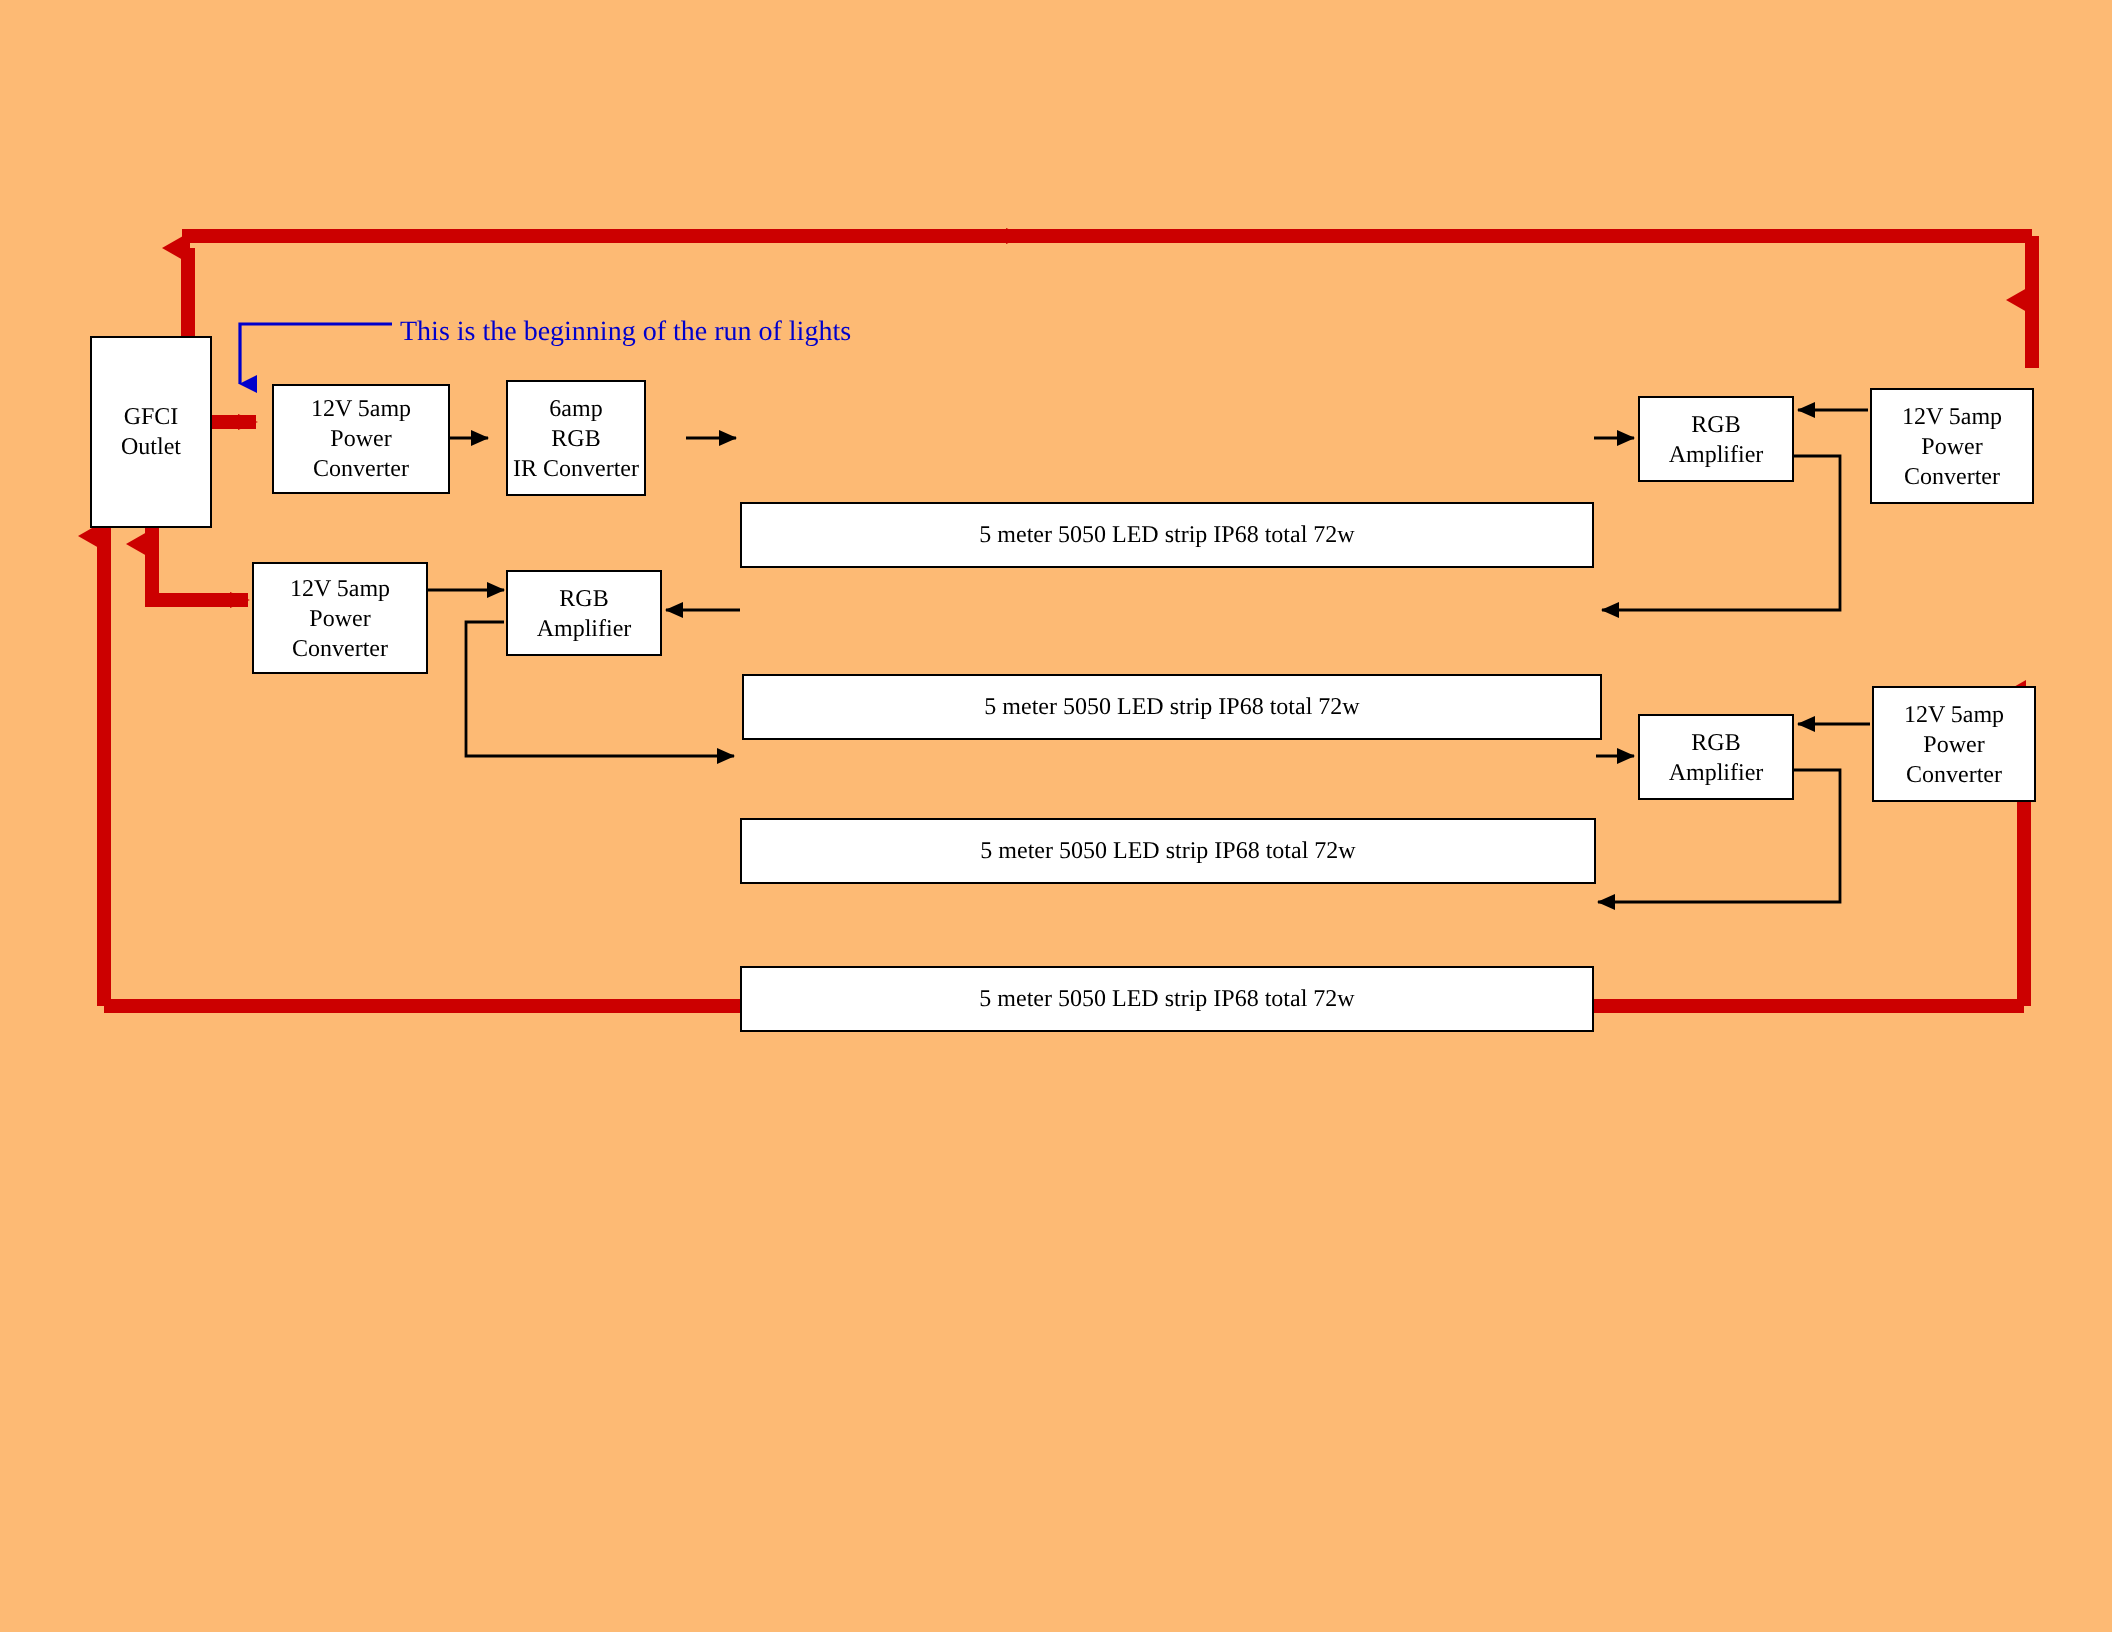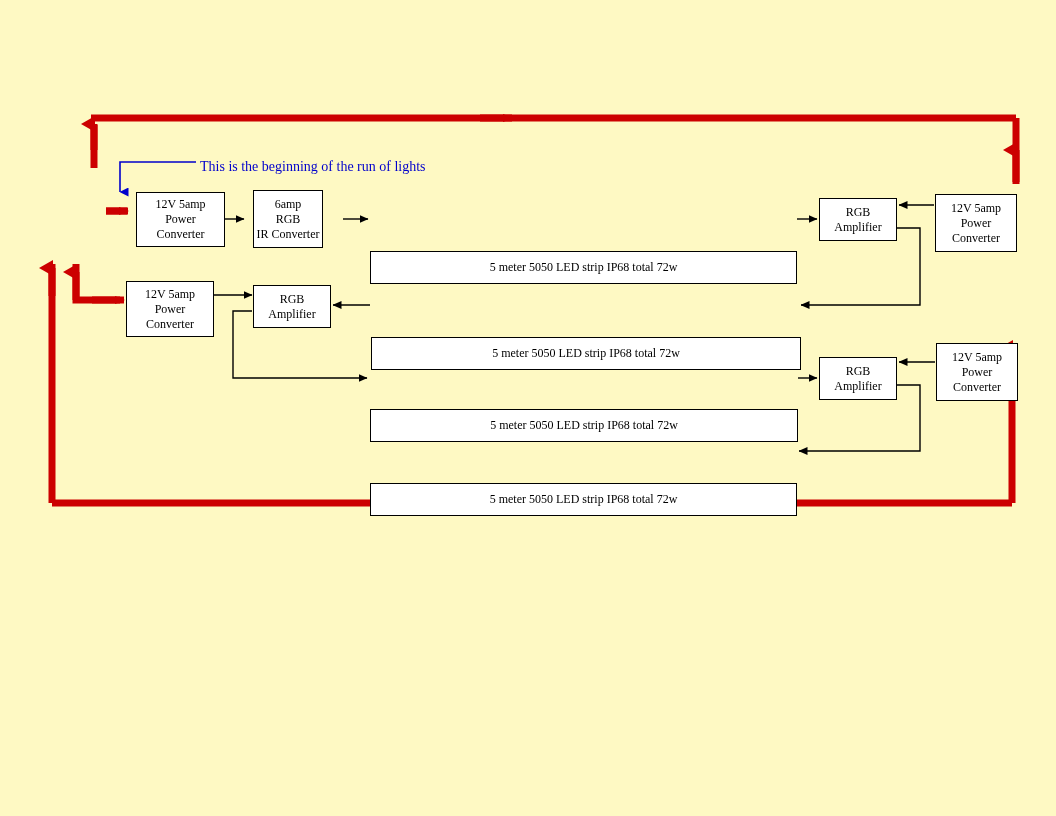--- a/index.html
+++ b/index.html
@@ -8,21 +8,21 @@
     padding: 0;
     background: #ffffff;
   }
   body {
     font-family: "Liberation Serif", serif;
   }
   #canvas {
     position: relative;
     width: 1056px;
     height: 816px;
-    background: #fef9c3;
+    background: #fdba74;
     overflow: hidden;
   }
   #wires {
     position: absolute;
     left: 0;
     top: 0;
     width: 1056px;
     height: 816px;
   }
   .node {
@@ -135,20 +135,24 @@
       <path d="M897,385 L920,385 L920,451 L799,451" marker-end="url(#ahBlack)"></path>
     </g>
 
     <g stroke="#0000cc" stroke-width="1.6" fill="none">
       <path d="M196,162 L120,162 L120,192" marker-end="url(#ahBlue)"></path>
     </g>
   </svg>
 
   <div class="annotation" style="left:200px; top:159px;">This is the beginning of the run of lights</div>
 
+  <div class="node" style="left:45px; top:168px; width:61px; height:96px;">
+    <span class="ln">GFCI</span>
+    <span class="ln">Outlet</span>
+  </div>
 
   <div class="node" style="left:136px; top:192px; width:89px; height:55px;">
     <span class="ln">12V  5amp</span>
     <span class="ln">Power</span>
     <span class="ln">Converter</span>
   </div>
 
   <div class="node" style="left:253px; top:190px; width:70px; height:58px;font-family:Liberation Serif, serif;">
     <span class="ln">6amp</span>
     <span class="ln">RGB</span>

